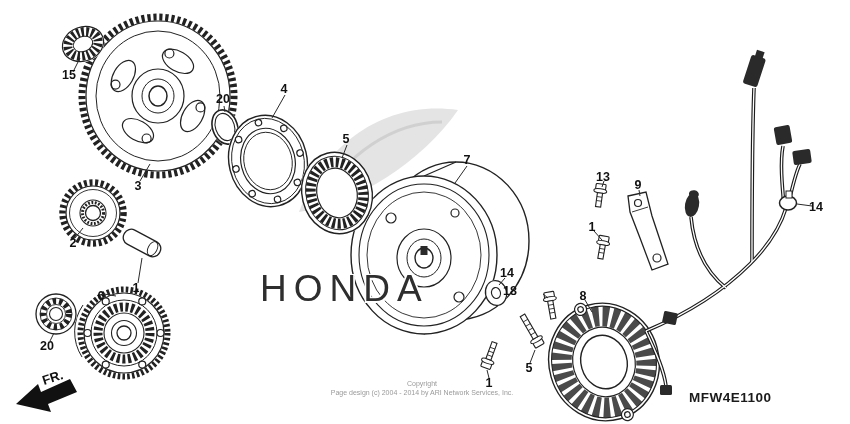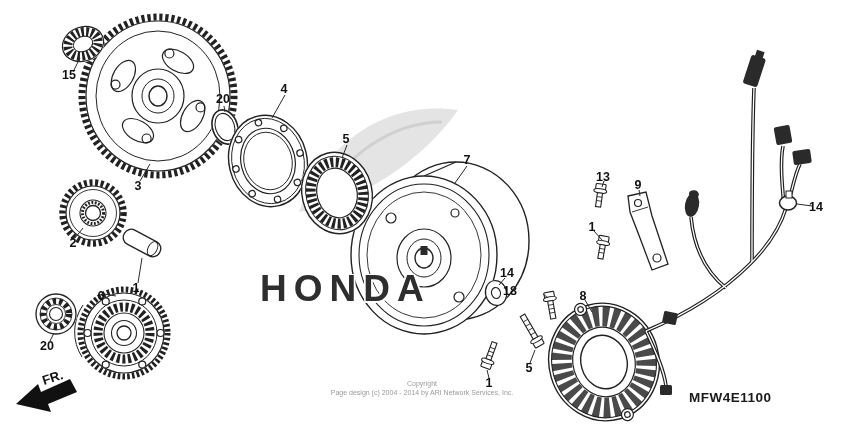--- a/index.html
+++ b/index.html
@@ -1,21 +1,21 @@
 <!DOCTYPE html>
 <html><head>
 <meta charset="utf-8">
 <style>
   html,body{margin:0;padding:0;background:#fff;}
   .stage{position:relative;width:850px;height:424px;background:#fff;overflow:hidden;
          font-family:"Liberation Sans",sans-serif;}
   .art{position:absolute;left:0;top:0;}
   .pl{position:absolute;transform:translate(-50%,-50%);font-size:12.5px;font-weight:700;color:#111;
       line-height:1;}
-  .watermark{position:absolute;left:260px;top:268px;font-size:37px;font-weight:700;letter-spacing:7px;
+  .watermark{position:absolute;left:260px;top:268px;font-size:37px;font-weight:400;letter-spacing:7px;
       color:#2e2e2e;text-shadow:-1.5px -1.5px 0 #fff,1.5px -1.5px 0 #fff,-1.5px 1.5px 0 #fff,1.5px 1.5px 0 #fff;text-align:right;}
   .fr{position:absolute;left:42px;top:370px;font-size:13px;font-weight:700;color:#111;
       transform:rotate(-18deg);}
   .code{position:absolute;left:653px;top:390px;font-size:13.5px;font-weight:700;color:#1a1a1a;
       letter-spacing:.5px;padding-left:36px;}
   .foot{position:absolute;width:400px;left:222px;text-align:center;color:#9a9a9a;}
   .foot1{top:380px;font-size:7px;}
   .foot2{top:389px;font-size:7px;}
 </style>
 </head>

